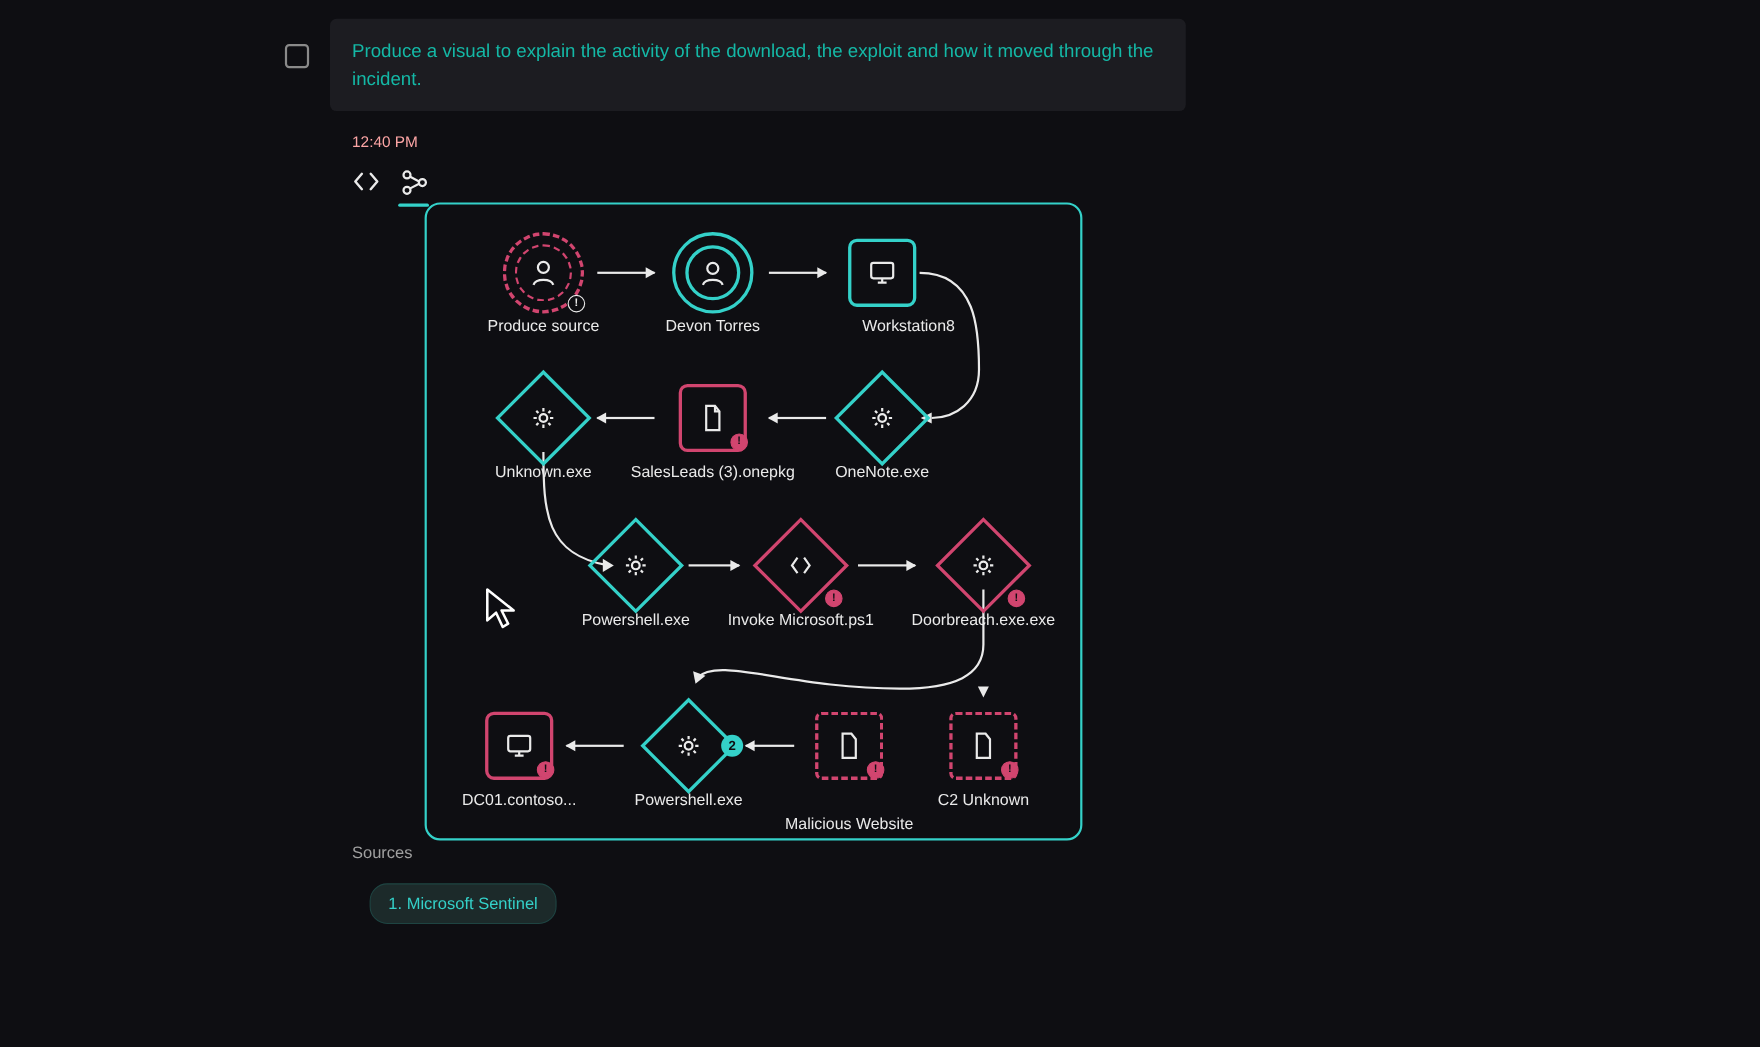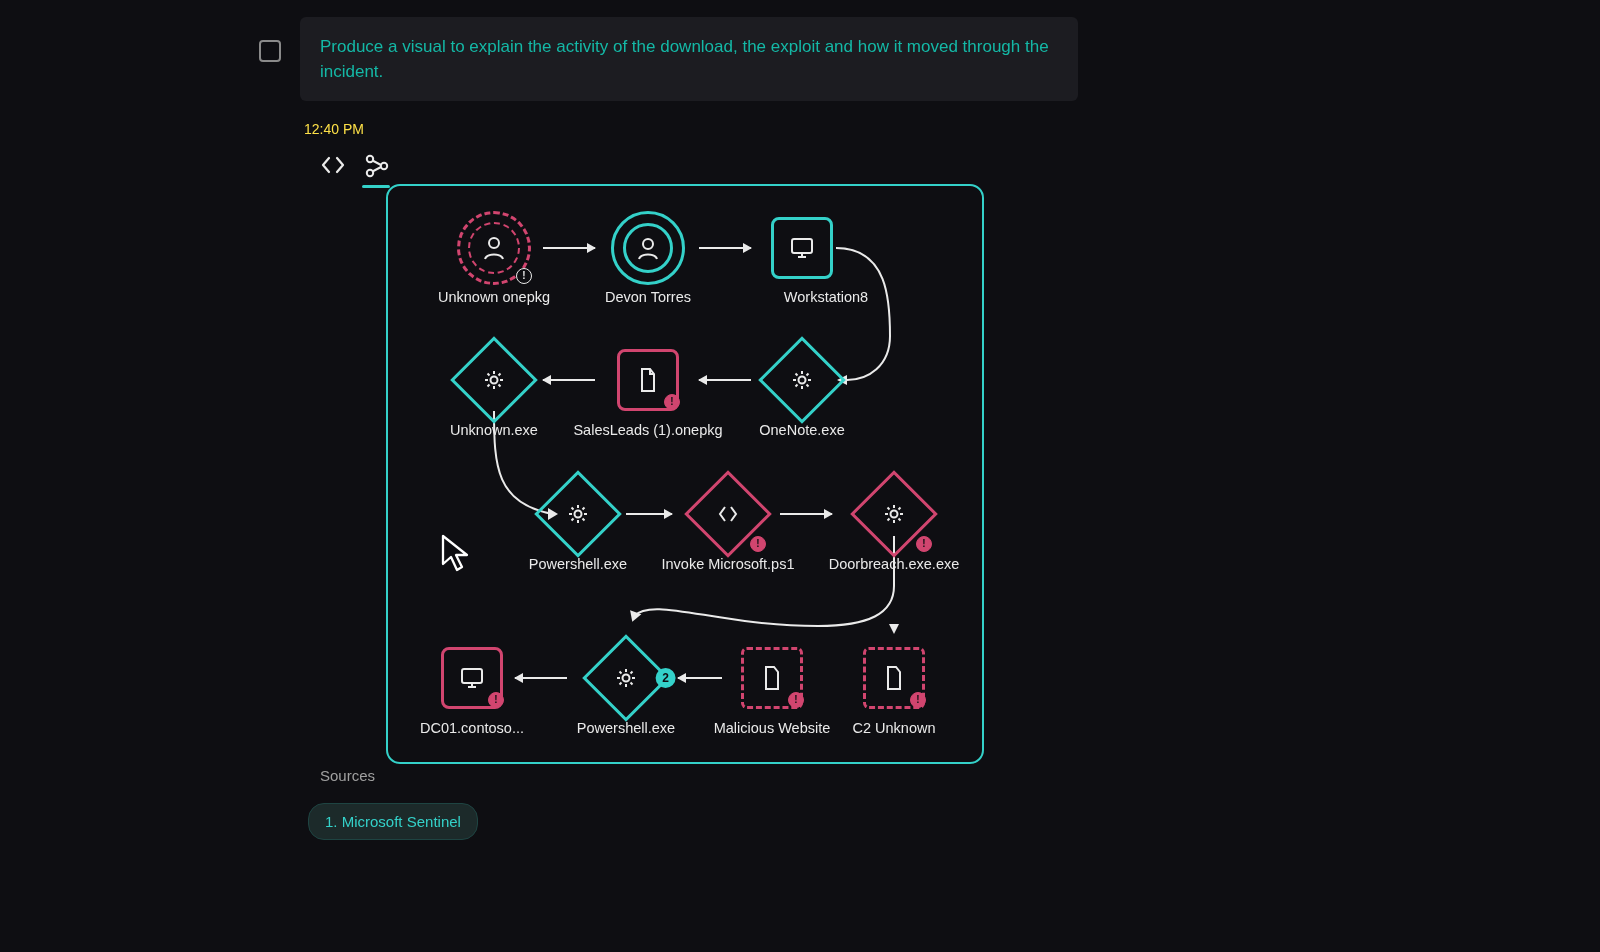--- a/index.html
+++ b/index.html
@@ -2,21 +2,21 @@
 <html><head>
 <meta charset="utf-8">
 <style>
   html,body{margin:0;padding:0;background:#0e0e12;color:#e8e8e8;font-family:"Segoe UI",Arial,sans-serif;width:1600px;height:952px;overflow:hidden}
   .canvas{position:relative;width:1600px;height:952px}
   
   .prompt{position:absolute;left:300px;top:17px;width:778px;height:84px;background:#1c1c21;border-radius:6px;display:flex;align-items:center;padding:0 20px;box-sizing:border-box}
   .prompt-text{font-size:17px;line-height:1.5;color:#14b8a6}
   .checkbox{position:absolute;left:259px;top:40px;width:18px;height:18px;border:2px solid #8a8a8a;border-radius:4px}
   
-  .ts{position:absolute;left:304px;top:121px;font-size:14px;color:#fde047}
+  .ts{position:absolute;left:320px;top:121px;font-size:14px;color:#fca5a5}
   .tabs{position:absolute;left:320px;top:154px}
   .tab{display:inline-block;width:26px;height:26px;margin-right:14px;vertical-align:top;position:relative}
   .tab svg{display:block}
   .tab.active::after{content:"";position:absolute;bottom:-8px;left:-2px;width:28px;height:3px;background:#34d1c9;border-radius:2px}
   
   .diagram{position:absolute;left:386px;top:184px;width:594px;height:576px;border:2px solid #34d1c9;border-radius:14px}
   
   .nlabel{position:absolute;font-size:14.5px;color:#eaeaea;text-align:center;width:160px;transform:translateX(-50%)}
   
   .node{position:absolute;transform:translate(-50%,-50%);display:flex;align-items:center;justify-content:center}
@@ -42,21 +42,21 @@
   .ic-center{position:absolute;inset:0;display:flex;align-items:center;justify-content:center}
   .alert-dot{position:absolute;right:-4px;bottom:-2px;width:14px;height:14px;border-radius:50%;background:#0e0e12;border:1px solid #eaeaea;color:#eaeaea;font-size:10px;font-weight:700;display:flex;align-items:center;justify-content:center;line-height:1}
   
   .ar{position:absolute;height:2px;background:#eaeaea}
   .ar::after{content:"";position:absolute;right:-1px;top:-4px;border-left:9px solid #eaeaea;border-top:5px solid transparent;border-bottom:5px solid transparent}
   .ar.rev::after{right:auto;left:-1px;border-left:none;border-right:9px solid #eaeaea}
   
   .cursor{position:absolute;pointer-events:none}
   
   .sources-label{position:absolute;left:320px;top:767px;font-size:15px;color:#a0a0a0}
-  .source-pill{position:absolute;left:308px;top:803px;background:#1c2a2a;border:1px solid #1e4442;color:#34d1c9;font-size:15px;padding:9px 16px;border-radius:16px}
+  .source-pill{position:absolute;left:336px;top:803px;background:#1c2a2a;border:1px solid #1e4442;color:#34d1c9;font-size:15px;padding:9px 16px;border-radius:16px}
 </style>
 </head>
 <body>
 
 <div class="canvas">
 
   <div class="checkbox"></div>
   <div class="prompt">
     <span class="prompt-text">Produce a visual to explain the activity of the download, the exploit and how it moved through the incident.</span>
   </div>
@@ -83,21 +83,21 @@
 
     <div class="node circ-dashed" style="left:106px;top:62px">
       <span class="ic-center">
         <svg width="26" height="26">
             <circle cx="13" cy="8" r="5" stroke="#eaeaea" stroke-width="2" fill="none"></circle>
             <path d="M4 24c2-6 16-6 18 0" stroke="#eaeaea" stroke-width="2" fill="none"></path>
           </svg>
         <span class="alert-dot">!</span>
       </span>
     </div>
-    <div class="nlabel" style="left:106px;top:103px">Unknown onepkg</div>
+    <div class="nlabel" style="left:106px;top:103px">Produce source</div>
 
     <div class="node ring" style="left:260px;top:62px">
       <span class="ic-center">
         <svg width="24" height="24">
             <circle cx="12" cy="8" r="5" stroke="#eaeaea" stroke-width="2" fill="none"></circle>
             <path d="M3 23c2-6 16-6 18 0" stroke="#eaeaea" stroke-width="2" fill="none"></path>
           </svg>
       </span>
     </div>
     <div class="nlabel" style="left:260px;top:103px">Devon Torres</div>
@@ -141,21 +141,21 @@
 
     <div class="node sq-red" style="left:260px;top:194px">
       <span class="ic-center">
         <svg width="22" height="26">
             <path d="M5 2h8l4 5v17H5z" stroke="#eaeaea" stroke-width="2" fill="none"></path>
             <path d="M13 2v5h4" stroke="#eaeaea" stroke-width="2" fill="none"></path>
           </svg>
         <span class="alert-dot" style="background:#d1456f;border-color:#d1456f;color:#0e0e12">!</span>
       </span>
     </div>
-    <div class="nlabel" style="left:260px;top:236px">SalesLeads (1).onepkg</div>
+    <div class="nlabel" style="left:260px;top:236px">SalesLeads (3).onepkg</div>
 
     <div class="node diam" style="left:414px;top:194px">
       <span class="ic">
           <svg width="22" height="22">
             <circle cx="11" cy="11" r="3.5" stroke="#eaeaea" stroke-width="2" fill="none"></circle>
             <g stroke="#eaeaea" stroke-width="2">
               <path d="M11 2v3M11 17v3M2 11h3M17 11h3M4.5 4.5l2 2M15.5 15.5l2 2M17.5 4.5l-2 2M4.5 17.5l2-2"></path>
             </g>
           </svg>
         </span>
@@ -228,21 +228,21 @@
     <div class="nlabel" style="left:238px;top:534px">Powershell.exe</div>
 
     <div class="node sq-dash-red" style="left:384px;top:492px">
       <span class="ic-center">
         <svg width="22" height="26">
             <path d="M5 2h8l4 5v17H5z" stroke="#eaeaea" stroke-width="2" fill="none"></path>
           </svg>
         <span class="alert-dot" style="background:#d1456f;border-color:#d1456f;color:#0e0e12">!</span>
       </span>
     </div>
-    <div class="nlabel" style="left:384px;top:534px">Malicious Website</div>
+    <div class="nlabel" style="left:384px;top:556px">Malicious Website</div>
 
     <div class="node sq-dash-red" style="left:506px;top:492px">
       <span class="ic-center">
         <svg width="22" height="26">
             <path d="M5 2h8l4 5v17H5z" stroke="#eaeaea" stroke-width="2" fill="none"></path>
           </svg>
         <span class="alert-dot" style="background:#d1456f;border-color:#d1456f;color:#0e0e12">!</span>
       </span>
     </div>
     <div class="nlabel" style="left:506px;top:534px">C2 Unknown</div>

